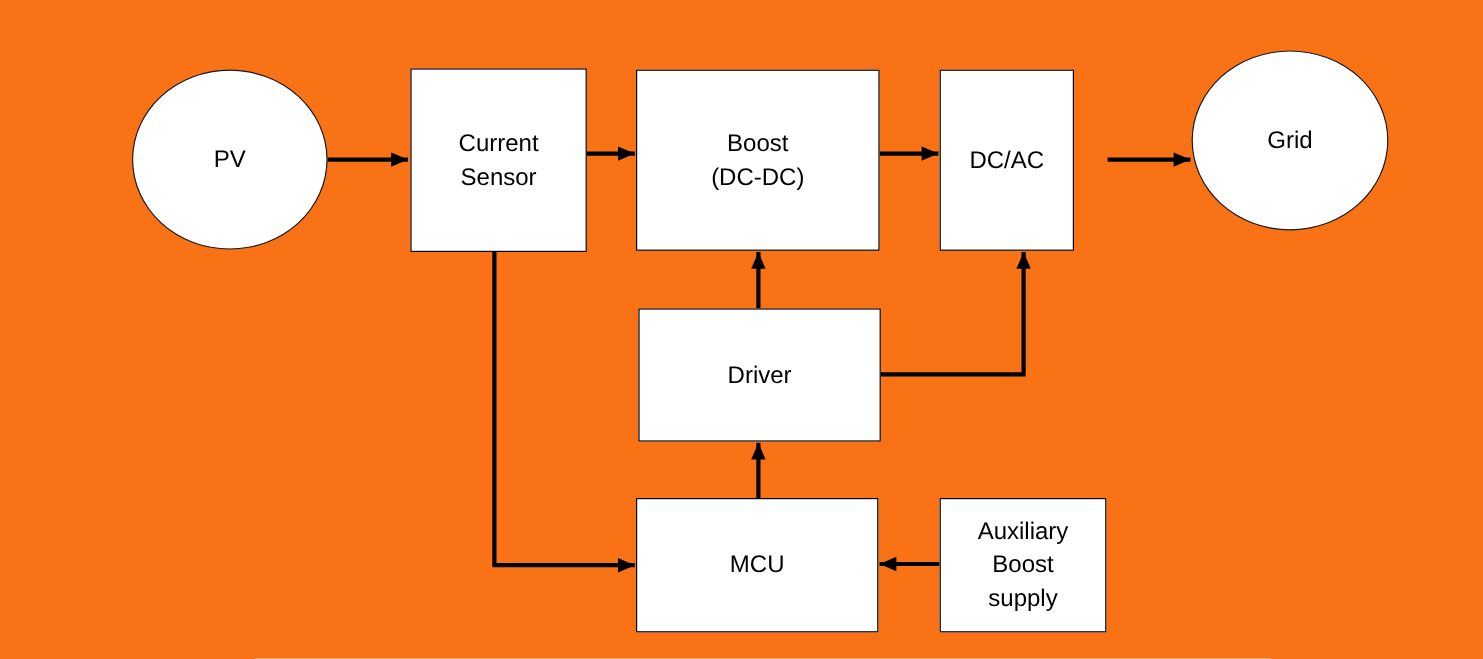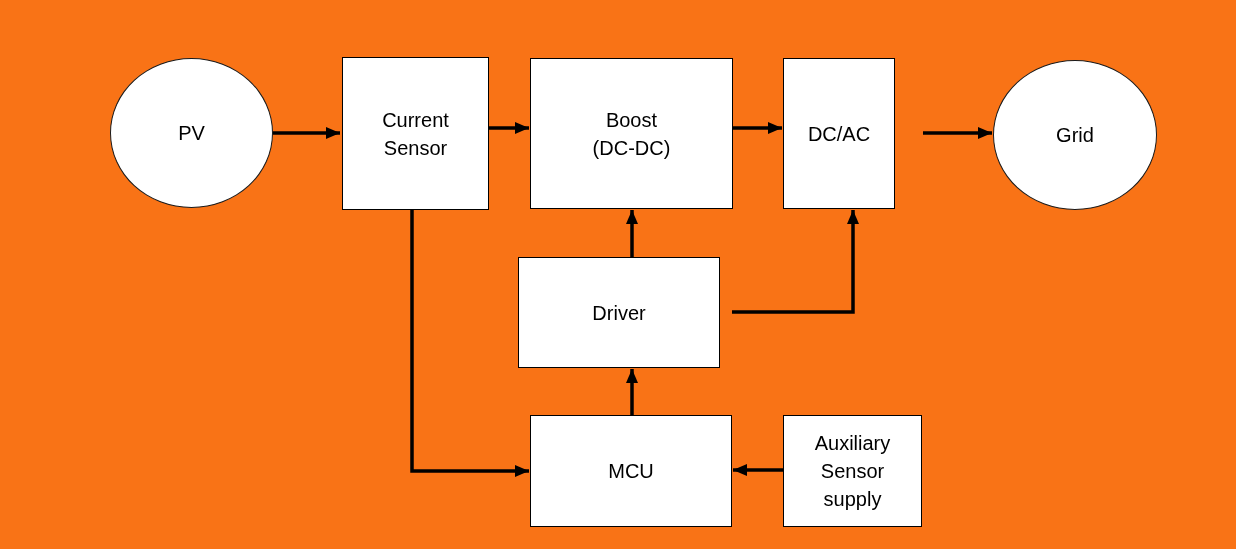--- a/index.html
+++ b/index.html
@@ -42,22 +42,22 @@
   }
   .ellipse-node {
     border: 1.2px solid #1a1a1a;
     border-radius: 50%;
   }
   
   #node-pv            { left: 110px; top:  58px; width: 163px; height: 150px; }
   #node-current-sensor{ left: 342px; top:  57px; width: 147px; height: 153px; }
   #node-boost         { left: 530px; top:  58px; width: 203px; height: 151px; }
   #node-dc-ac         { left: 783px; top:  58px; width: 112px; height: 151px; justify-content: center; }
-  #node-grid          { left: 993px; top:  60px; width: 164px; height: 150px; }
-  #node-driver        { left: 518px; top: 257px; width: 202px; height: 111px; }
+  #node-grid          { left: 993px; top:  42px; width: 164px; height: 150px; }
+  #node-driver        { left: 532px; top: 257px; width: 202px; height: 111px; }
   #node-mcu           { left: 530px; top: 415px; width: 202px; height: 112px; }
   #node-aux-power     { left: 783px; top: 415px; width: 139px; height: 112px; }
 </style>
 </head>
 <body>
 
 <div class="canvas">
 
   <svg class="connector-layer" width="1236" height="549" viewBox="0 0 1236 549" xmlns="http://www.w3.org/2000/svg">
     <defs>
@@ -101,17 +101,17 @@
   <div id="node-driver" class="node rect-node">
     <span class="label">Driver</span>
   </div>
 
   <div id="node-mcu" class="node rect-node">
     <span class="label">MCU</span>
   </div>
 
   <div id="node-aux-power" class="node rect-node">
     <span class="label">Auxiliary
-Sensor
+Boost
 supply</span>
   </div>
 
 </div>
 
 </body></html>

